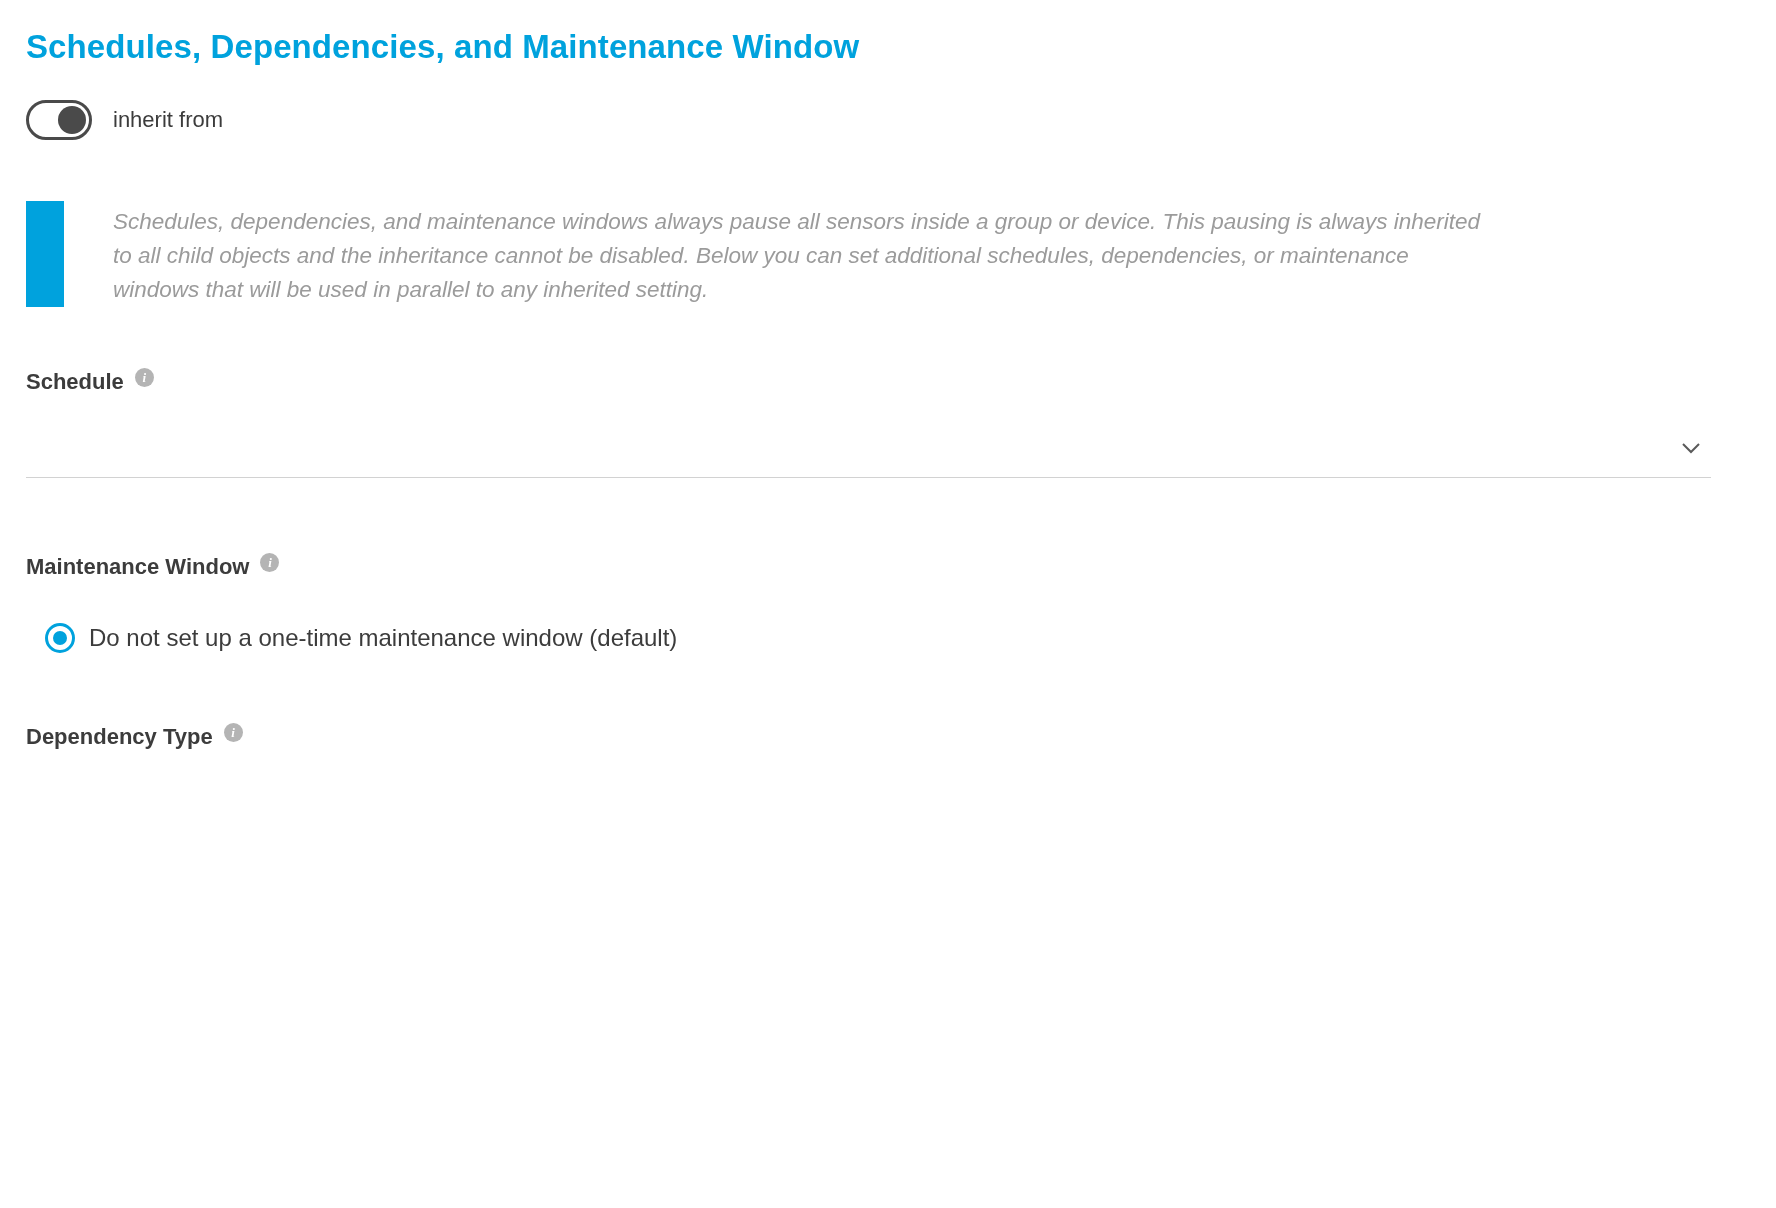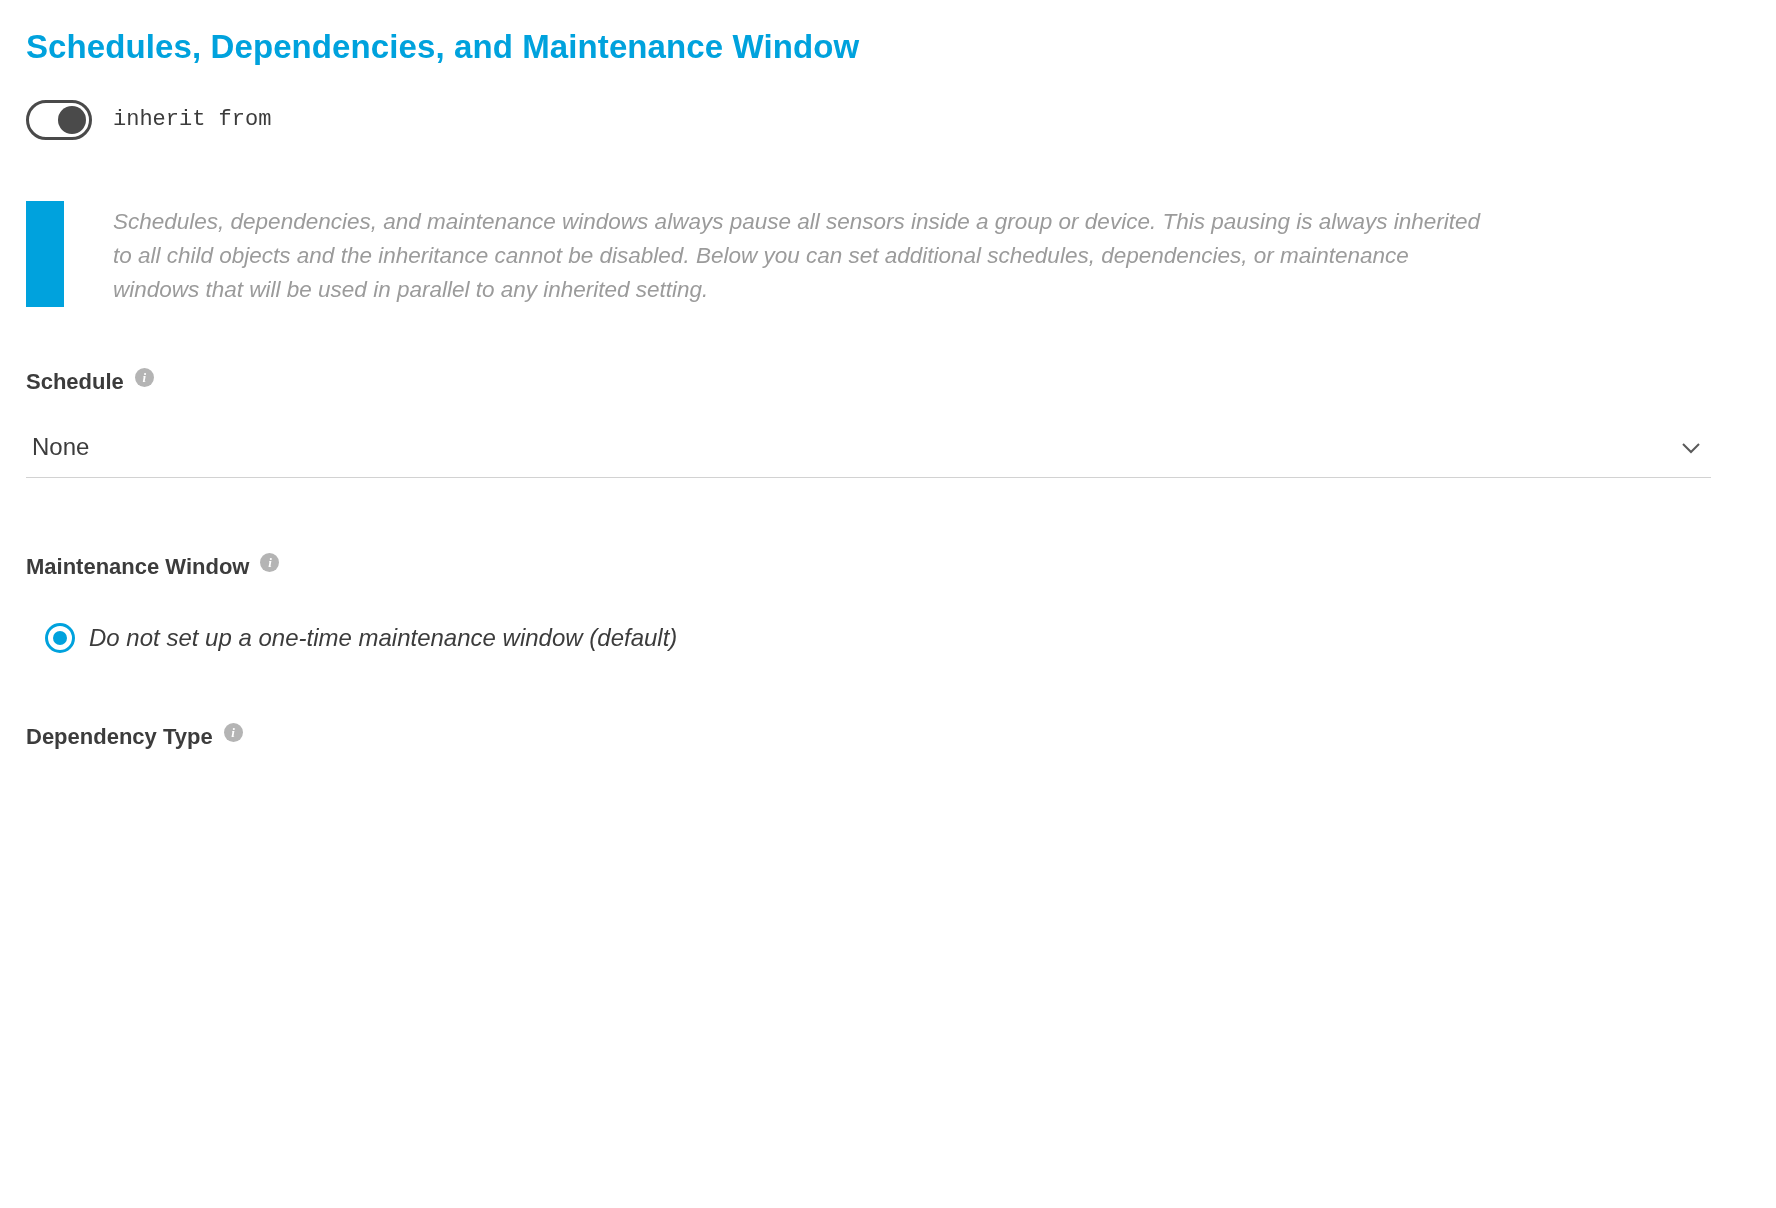--- a/index.html
+++ b/index.html
@@ -55,21 +55,20 @@
     right: 3px;
     width: 28px;
     height: 28px;
     border-radius: 50%;
     background: #4a4a4a;
   }
   .inherit-label {
     margin-left: 21px;
     font-size: 22px;
     color: #3c3c3c;
-    font-family: Liberation Mono, monospace;
   }
 
   
   .callout {
     display: flex;
     margin-top: 58px;
     gap: 16px;
   }
   .callout-bar {
     width: 38px;
@@ -168,21 +167,20 @@
     transform: translate(-50%, -50%);
     width: 14px;
     height: 14px;
     border-radius: 50%;
     background: #00a2dd;
   }
   .radio-label {
     margin-left: 14px;
     font-size: 24px;
     color: #3c3c3c;
-    font-style: italic;
   }
 
   .mt-schedule { margin-top: 62px; }
   .mt-maint { margin-top: 76px; }
   .mt-dep { margin-top: 60px; }
 </style>
 </head>
 <body>
 
 <div class="page">
@@ -200,21 +198,20 @@
     <div class="callout-bar"></div>
     <div class="callout-text">Schedules, dependencies, and maintenance windows always pause all sensors inside a group or device. This pausing is always inherited to all child objects and the inheritance cannot be disabled. Below you can set additional schedules, dependencies, or maintenance windows that will be used in parallel to any inherited setting.</div>
   </div>
 
   <div class="field-label mt-schedule">
     <span>Schedule</span>
     <span class="info-icon">i</span>
   </div>
 
   <div class="select-wrap">
-    <div class="select-value">None</div>
     <span class="chevron">
       <svg width="24" height="24" viewBox="0 0 24 24" fill="none" stroke="#5a5a5a" stroke-width="2">
         <polyline points="4,8 12,16 20,8"></polyline>
       </svg>
     </span>
   </div>
 
   <div class="field-label mt-maint">
     <span>Maintenance Window</span>
     <span class="info-icon">i</span>

